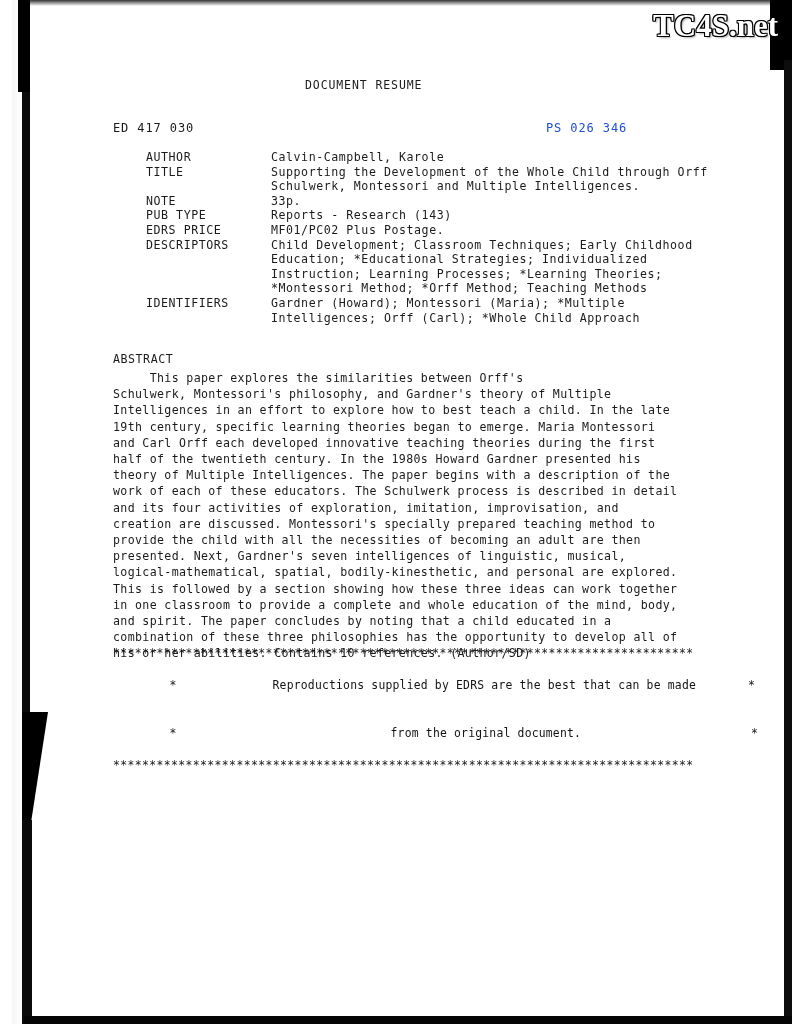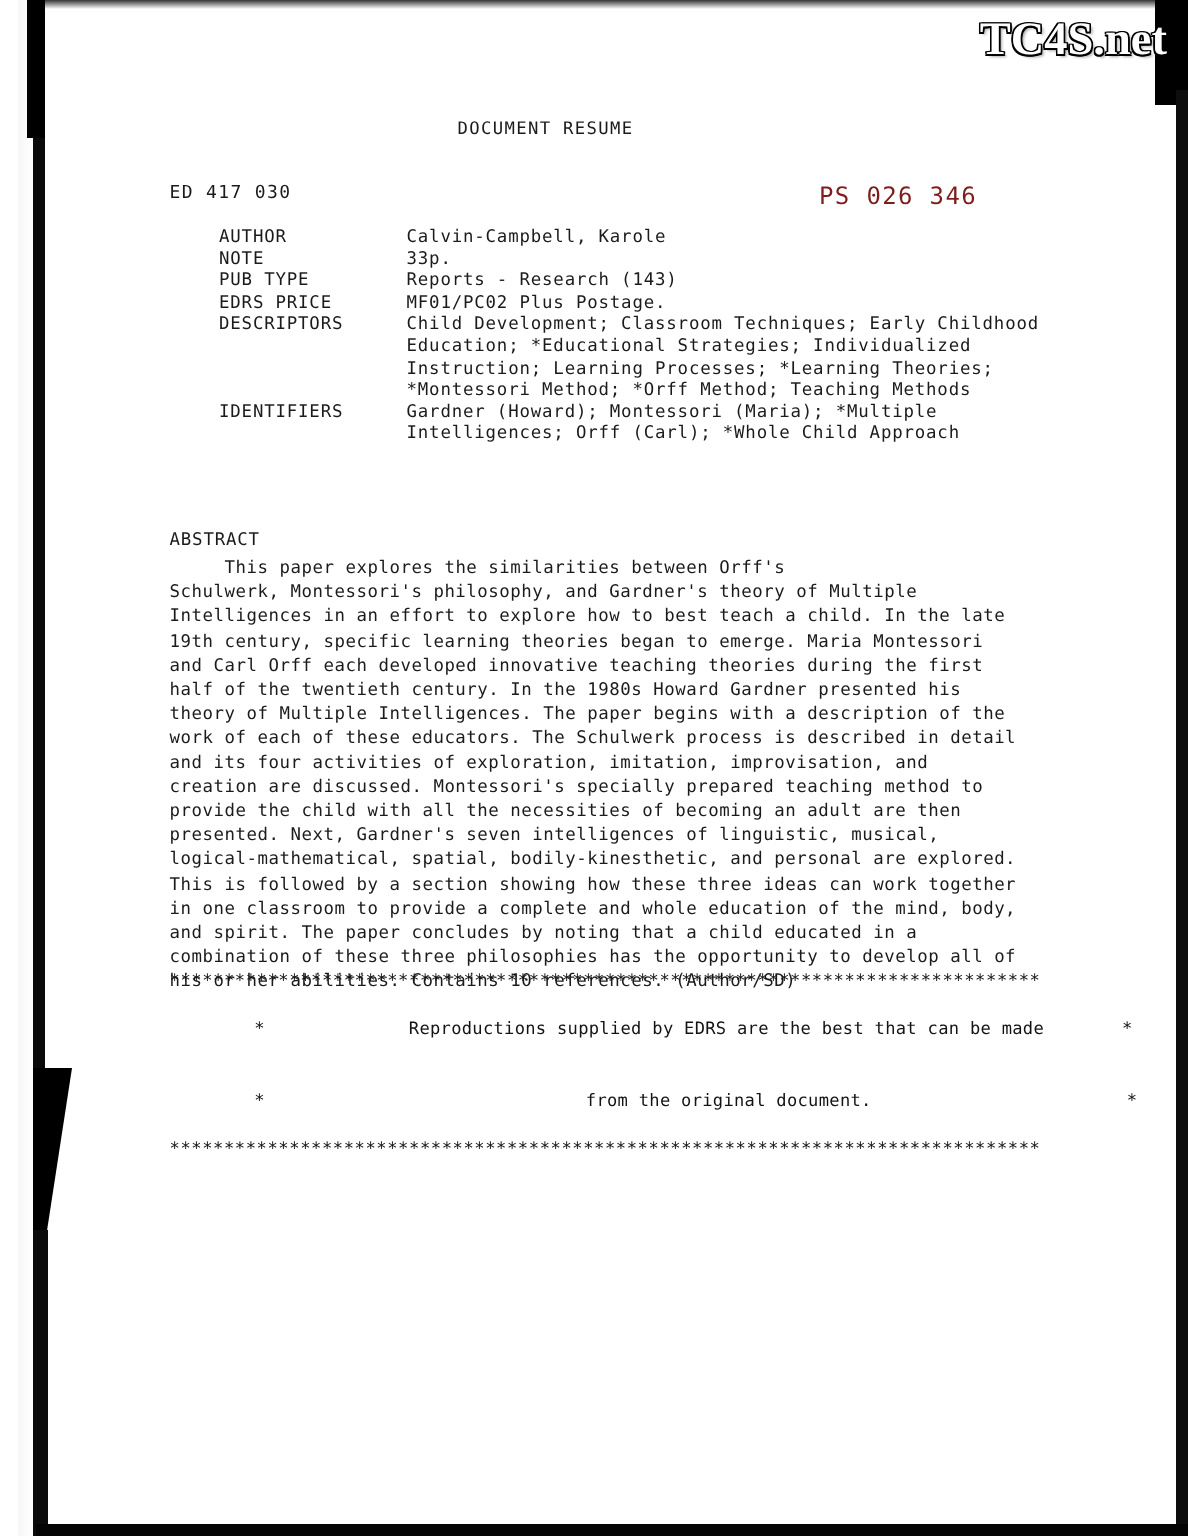--- a/index.html
+++ b/index.html
@@ -132,23 +132,23 @@
     top: 121px;
     font-size: 12px;
     letter-spacing: 0.9px;
     color: #1b1b1b;
     white-space: nowrap;
   }
   .ps-number {
     position: absolute;
     left: 546px;
     top: 121px;
-    font-size: 16px;
+    font-size: 12px;
     letter-spacing: 0.9px;
-    color: #7f1d1d;
+    color: #1d4ed8;
     white-space: nowrap;
   }
 
   table.fields {
     position: absolute;
     left: 113px;
     top: 150px;
     border-collapse: collapse;
     font-size: 11.6px;
     color: #1b1b1b;
@@ -272,20 +272,27 @@
 
     <div class="ed-number">ED 417 030</div>
     <div class="ps-number">PS 026 346</div>
 
     <table class="fields">
       <tbody>
         <tr>
           <td class="flabel">AUTHOR</td>
           <td class="fvalue">
               <div>Calvin-Campbell, Karole</div>
+            </td>
+        </tr>
+        <tr>
+          <td class="flabel">TITLE</td>
+          <td class="fvalue">
+              <div>Supporting the Development of the Whole Child through Orff
+Schulwerk, Montessori and Multiple Intelligences.</div>
             </td>
         </tr>
         <tr>
           <td class="flabel">NOTE</td>
           <td class="fvalue">
               <div>33p.</div>
             </td>
         </tr>
         <tr>
           <td class="flabel">PUB TYPE</td>

